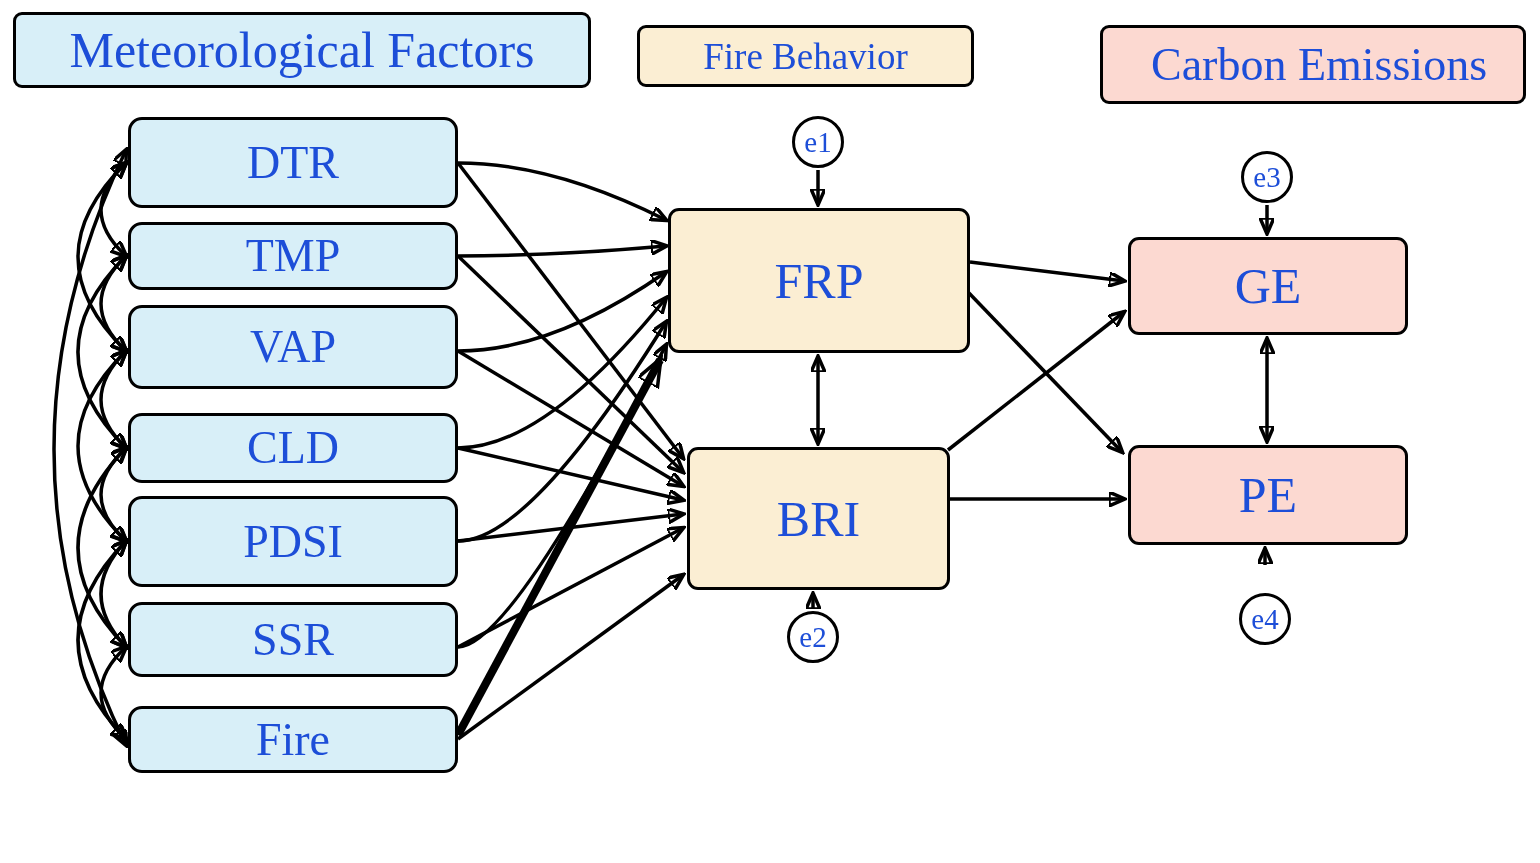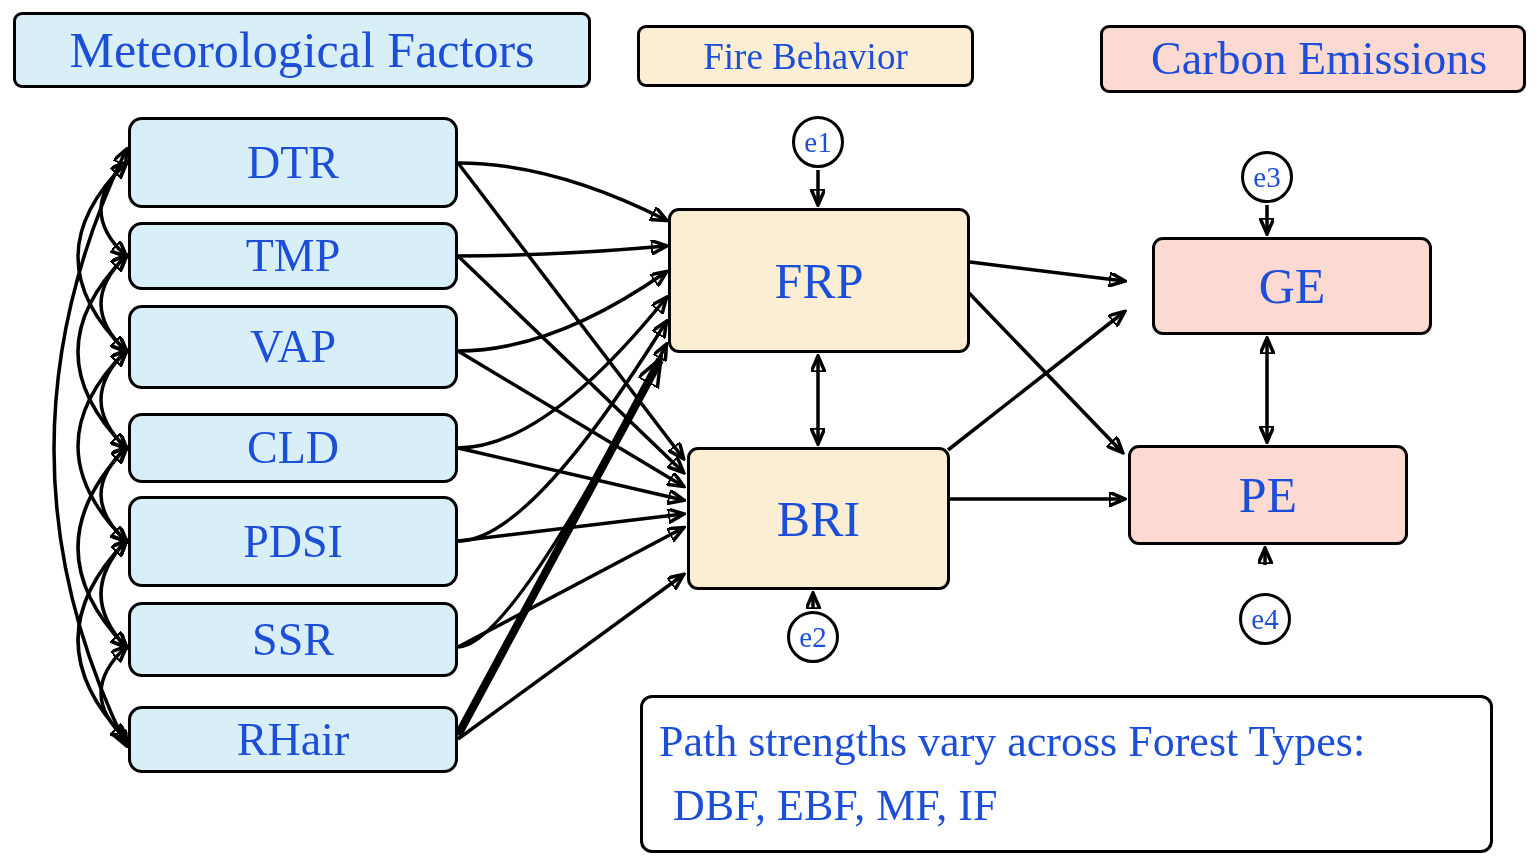--- a/index.html
+++ b/index.html
@@ -101,21 +101,21 @@
       <path d="M1265,565 L1265,549" marker-end="url(#ah)"></path>
     </g>
   </svg>
 
   <div class="abs node hdr met-fill" style="left:13px;top:12px;width:578px;height:76px;font-size:50px;">
     <span>Meteorological Factors</span>
   </div>
   <div class="abs node hdr fire-fill" style="left:637px;top:25px;width:337px;height:62px;font-size:37px;">
     <span>Fire Behavior</span>
   </div>
-  <div class="abs node hdr carbon-fill" style="left:1100px;top:25px;width:426px;height:68px;font-size:46px;padding-left:12px;">
+  <div class="abs node hdr carbon-fill" style="left:1100px;top:25px;width:426px;height:79px;font-size:46px;padding-left:12px;">
     <span>Carbon Emissions</span>
   </div>
 
   <div class="abs node metbox met-fill" style="left:128px;top:117px;width:330px;height:91px;">
     <span>DTR</span>
   </div>
   <div class="abs node metbox met-fill" style="left:128px;top:222px;width:330px;height:68px;">
     <span>TMP</span>
   </div>
   <div class="abs node metbox met-fill" style="left:128px;top:305px;width:330px;height:84px;">
@@ -124,48 +124,44 @@
   <div class="abs node metbox met-fill" style="left:128px;top:413px;width:330px;height:70px;">
     <span>CLD</span>
   </div>
   <div class="abs node metbox met-fill" style="left:128px;top:496px;width:330px;height:91px;">
     <span>PDSI</span>
   </div>
   <div class="abs node metbox met-fill" style="left:128px;top:602px;width:330px;height:75px;">
     <span>SSR</span>
   </div>
   <div class="abs node metbox met-fill" style="left:128px;top:706px;width:330px;height:67px;">
-    <span>RHair</span>
+    <span>Fire</span>
   </div>
 
   <div class="abs node bigbox fire-fill" style="left:668px;top:208px;width:302px;height:145px;">
     <span>FRP</span>
   </div>
   <div class="abs node bigbox fire-fill" style="left:687px;top:447px;width:263px;height:143px;">
     <span>BRI</span>
   </div>
 
-  <div class="abs node bigbox carbon-fill" style="left:1128px;top:237px;width:280px;height:98px;margin-left:24px;">
+  <div class="abs node bigbox carbon-fill" style="left:1128px;top:237px;width:280px;height:98px;">
     <span>GE</span>
   </div>
   <div class="abs node bigbox carbon-fill" style="left:1128px;top:445px;width:280px;height:100px;">
     <span>PE</span>
   </div>
 
   <div class="abs ecirc" style="left:792px;top:116px;">
     <span>e1</span>
   </div>
   <div class="abs ecirc" style="left:787px;top:611px;">
     <span>e2</span>
   </div>
   <div class="abs ecirc" style="left:1241px;top:151px;">
     <span>e3</span>
   </div>
   <div class="abs ecirc" style="left:1239px;top:593px;">
     <span>e4</span>
   </div>
 
-  <div class="abs notebox" style="left:640px;top:695px;width:853px;height:158px;">
-    <span class="l1">Path strengths vary across Forest Types:</span>
-    <span class="l2">DBF, EBF, MF, IF</span>
-  </div>
 
 </div>
 
 </body></html>

